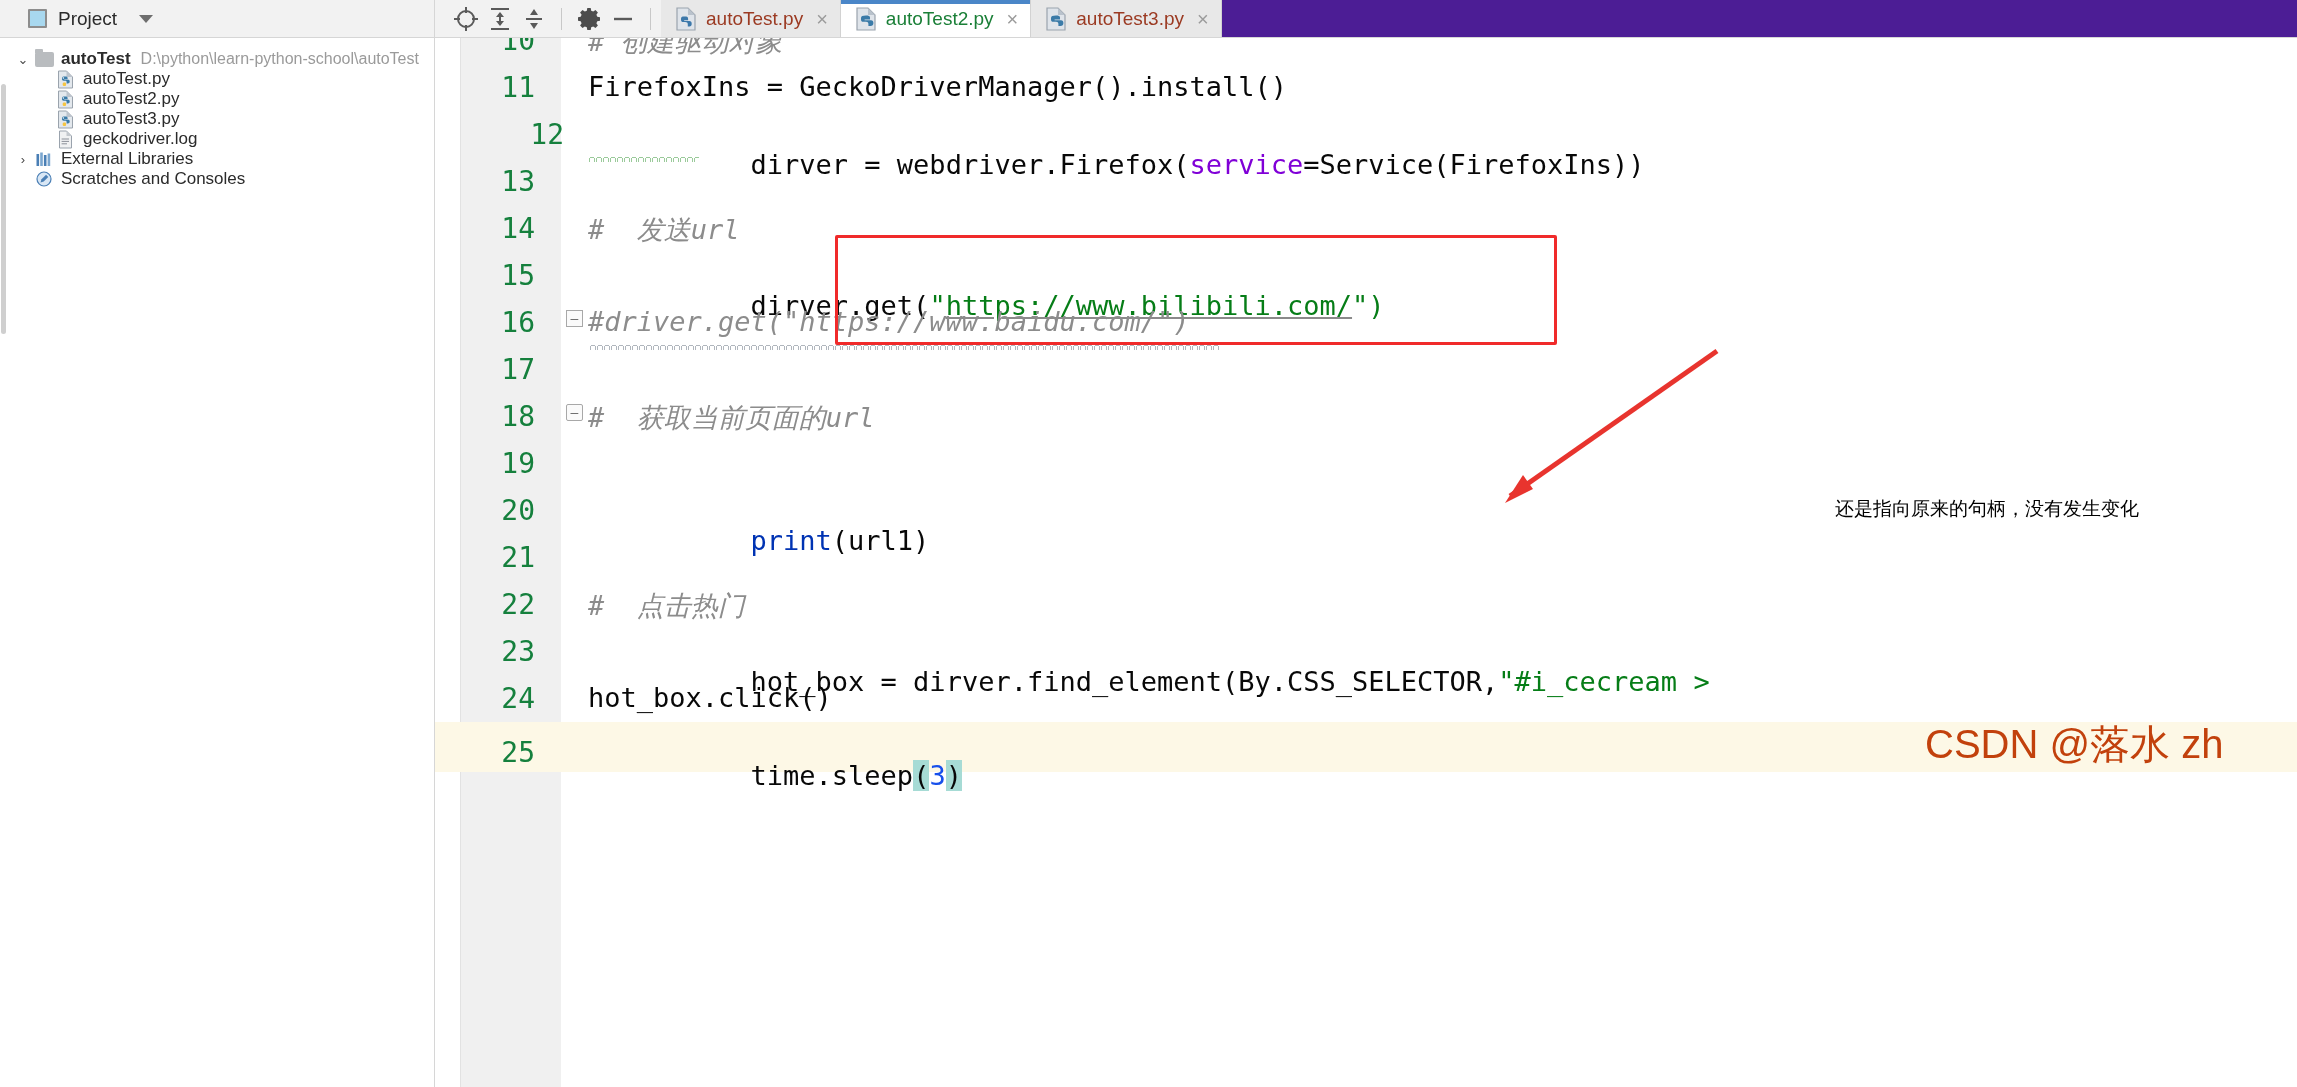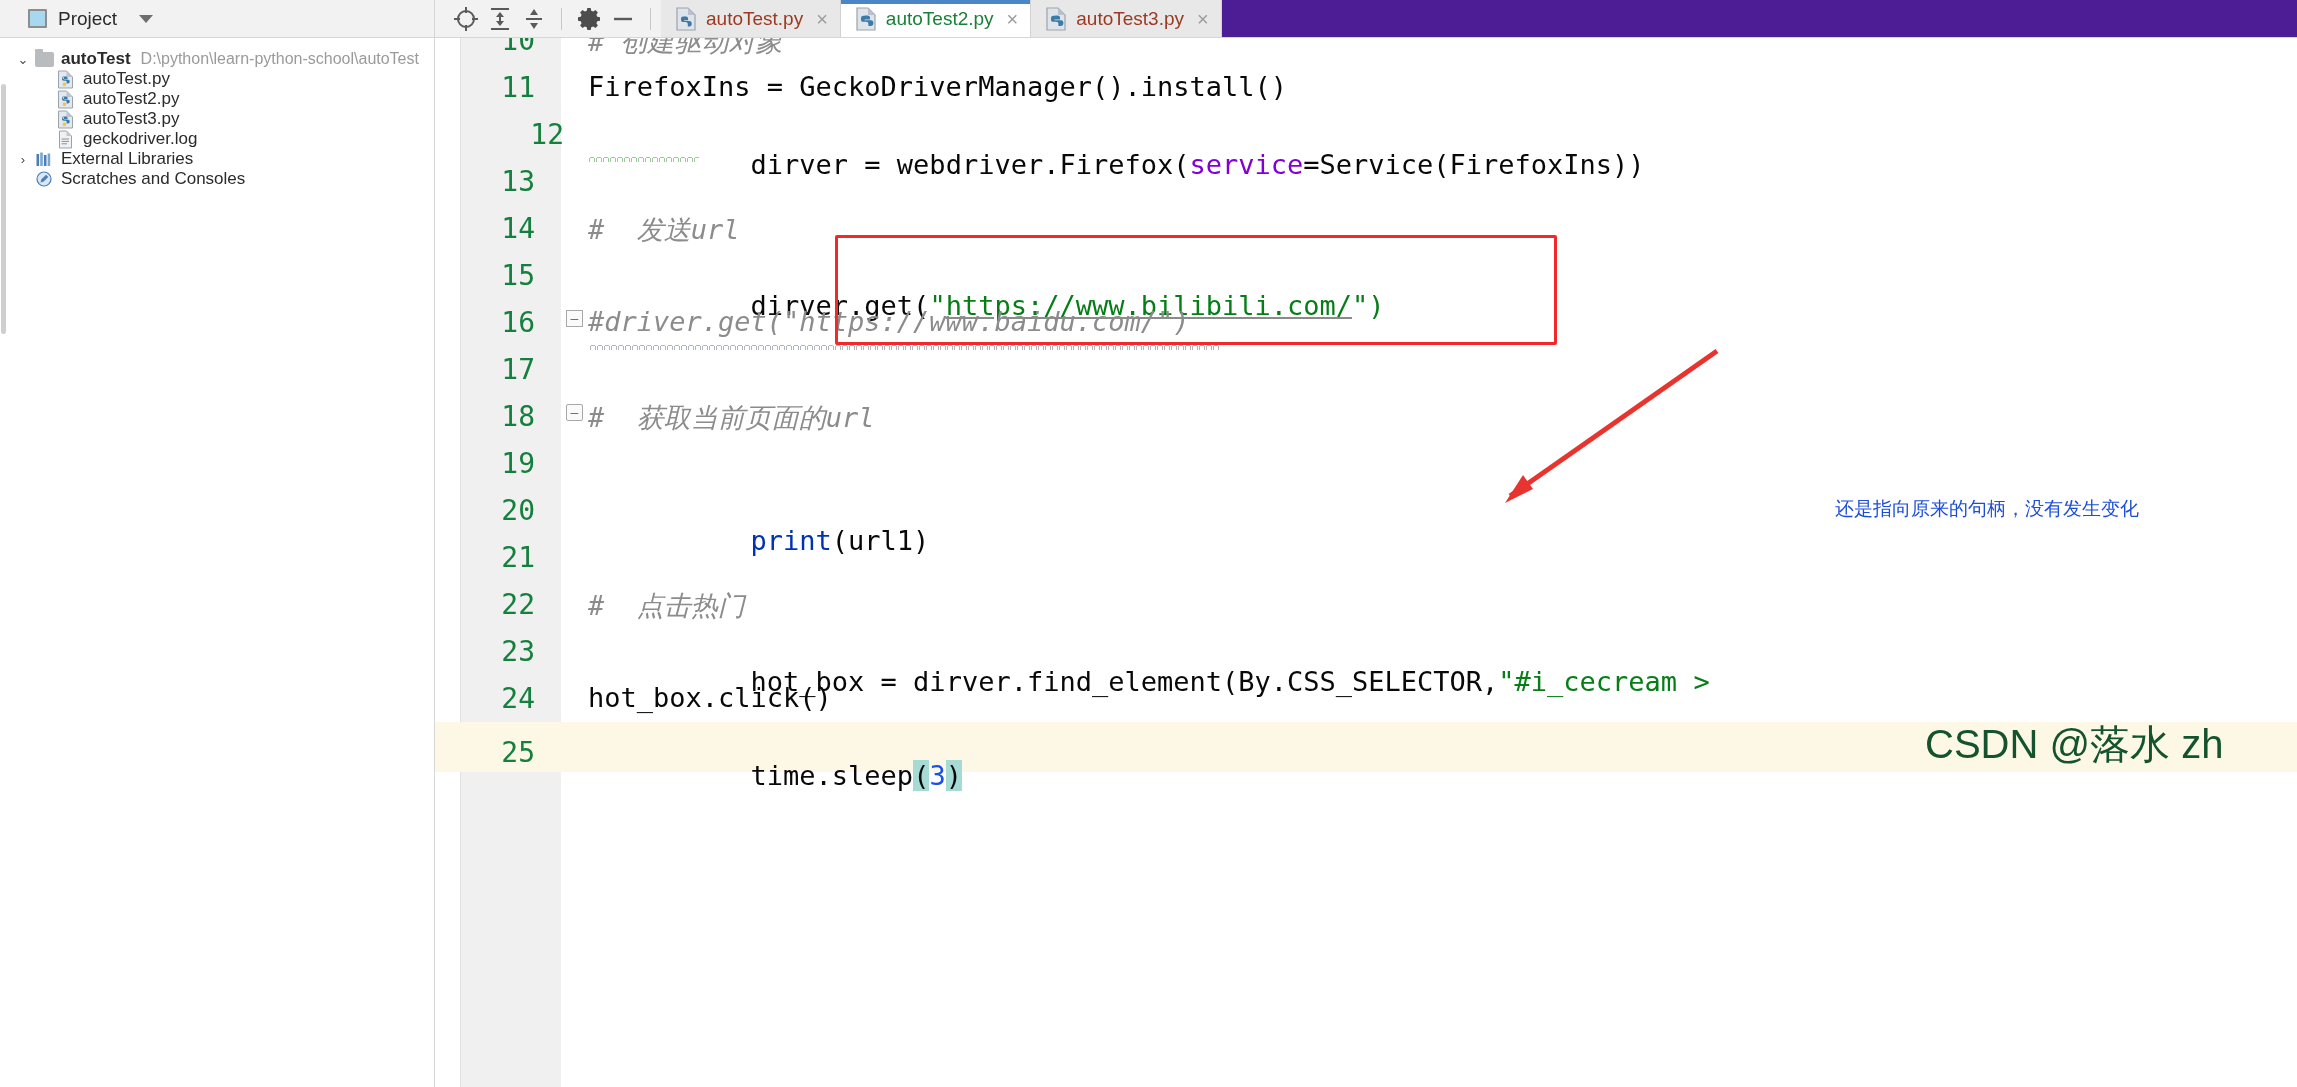--- a/index.html
+++ b/index.html
@@ -74,22 +74,22 @@
   .ulink { text-decoration: underline; text-decoration-color: #8a8a8a; }
 
   .squig { position: absolute; height: 6px; background-repeat: repeat-x;
            background-image: radial-gradient(circle at 3px 4px, transparent 2.2px, #9aca9a 2.3px, #9aca9a 3.1px, transparent 3.2px);
            background-size: 7px 7px; }
   .squig.gray { background-image: radial-gradient(circle at 3px 4px, transparent 2.2px, #b0b6bd 2.3px, #b0b6bd 3.1px, transparent 3.2px); }
 
   .foldmark { position: absolute; width: 17px; height: 17px; border: 1px solid #a8a8a8; background: #fafafa; color: #707070; font-size: 14px; line-height: 15px; text-align: center; }
 
   .redbox { position: absolute; border: 3px solid #f02a2a; border-radius: 2px; pointer-events: none; }
-  .annot { position: absolute; color: #1d4ed8; font-size: 19px; font-family: "Liberation Sans", sans-serif; white-space: nowrap; }
-  .watermark { position: absolute; color: #14532d; font-size: 40px; white-space: nowrap; font-family: "Liberation Sans", sans-serif; text-align: center; }
+  .annot { position: absolute; color: #000000; font-size: 19px; font-family: "Liberation Sans", sans-serif; white-space: nowrap; }
+  .watermark { position: absolute; color: #c2410c; font-size: 40px; white-space: nowrap; font-family: "Liberation Sans", sans-serif; text-align: center; }
 
   .sel { background: #a6dbd5; }
   svg { display: block; }
 </style>
 </head>
 <body>
 
 <div class="app">
 
   <div class="topbar">

